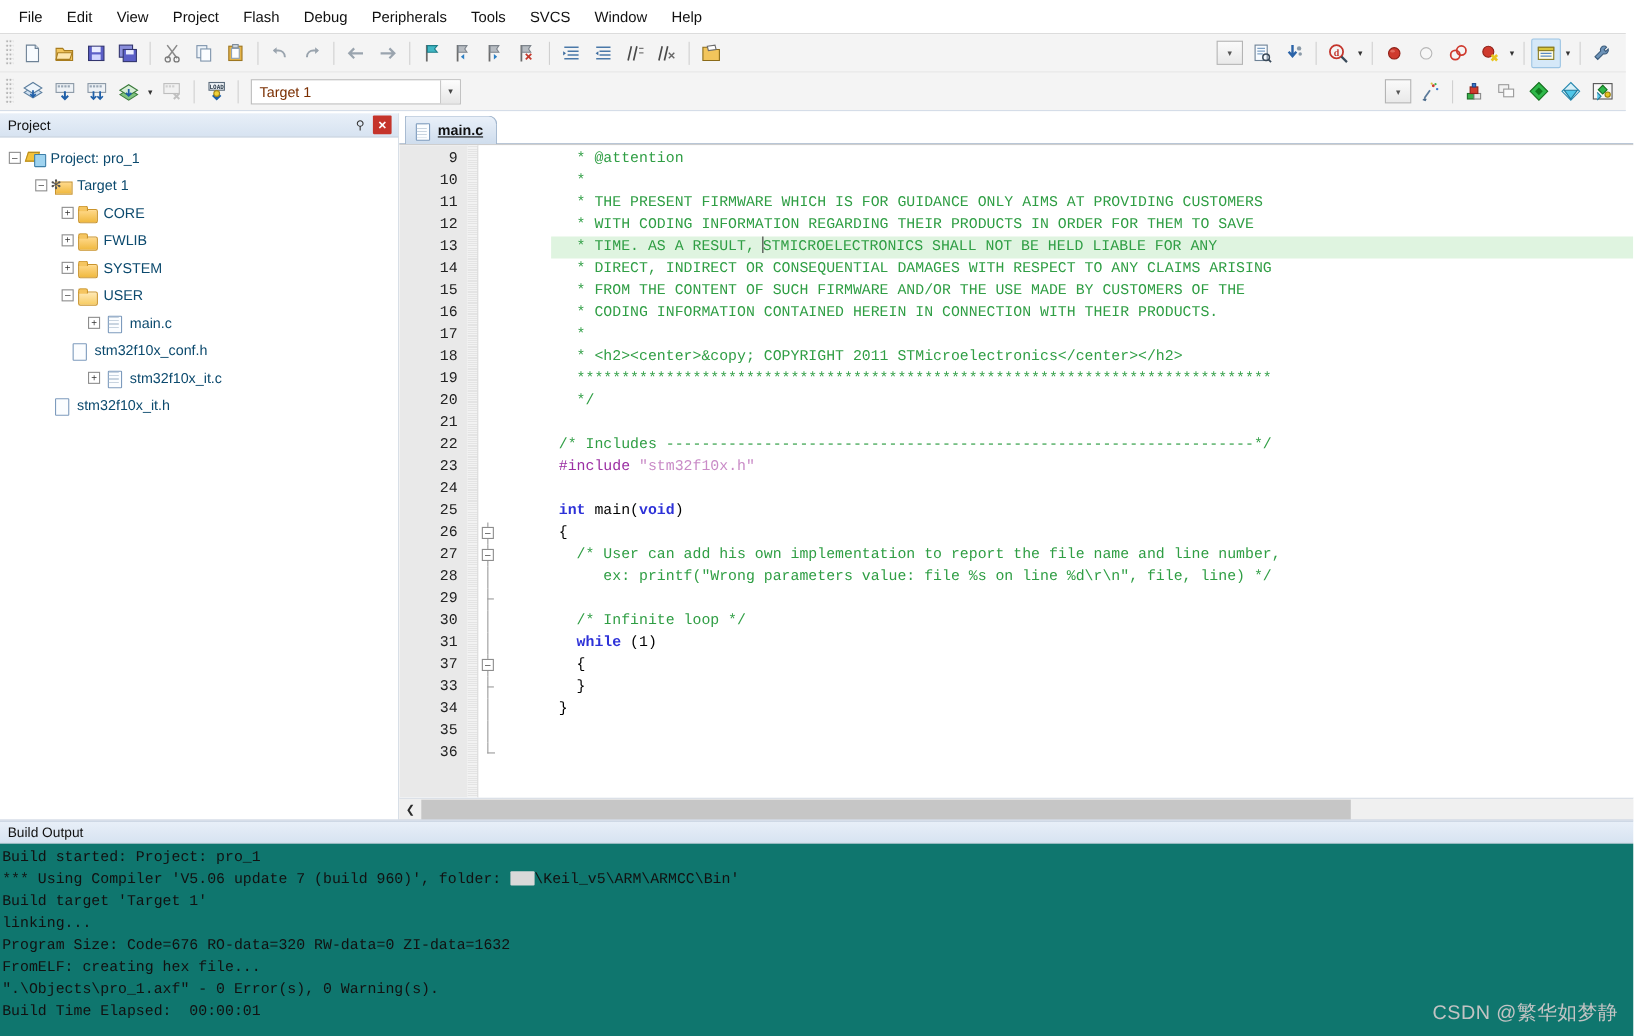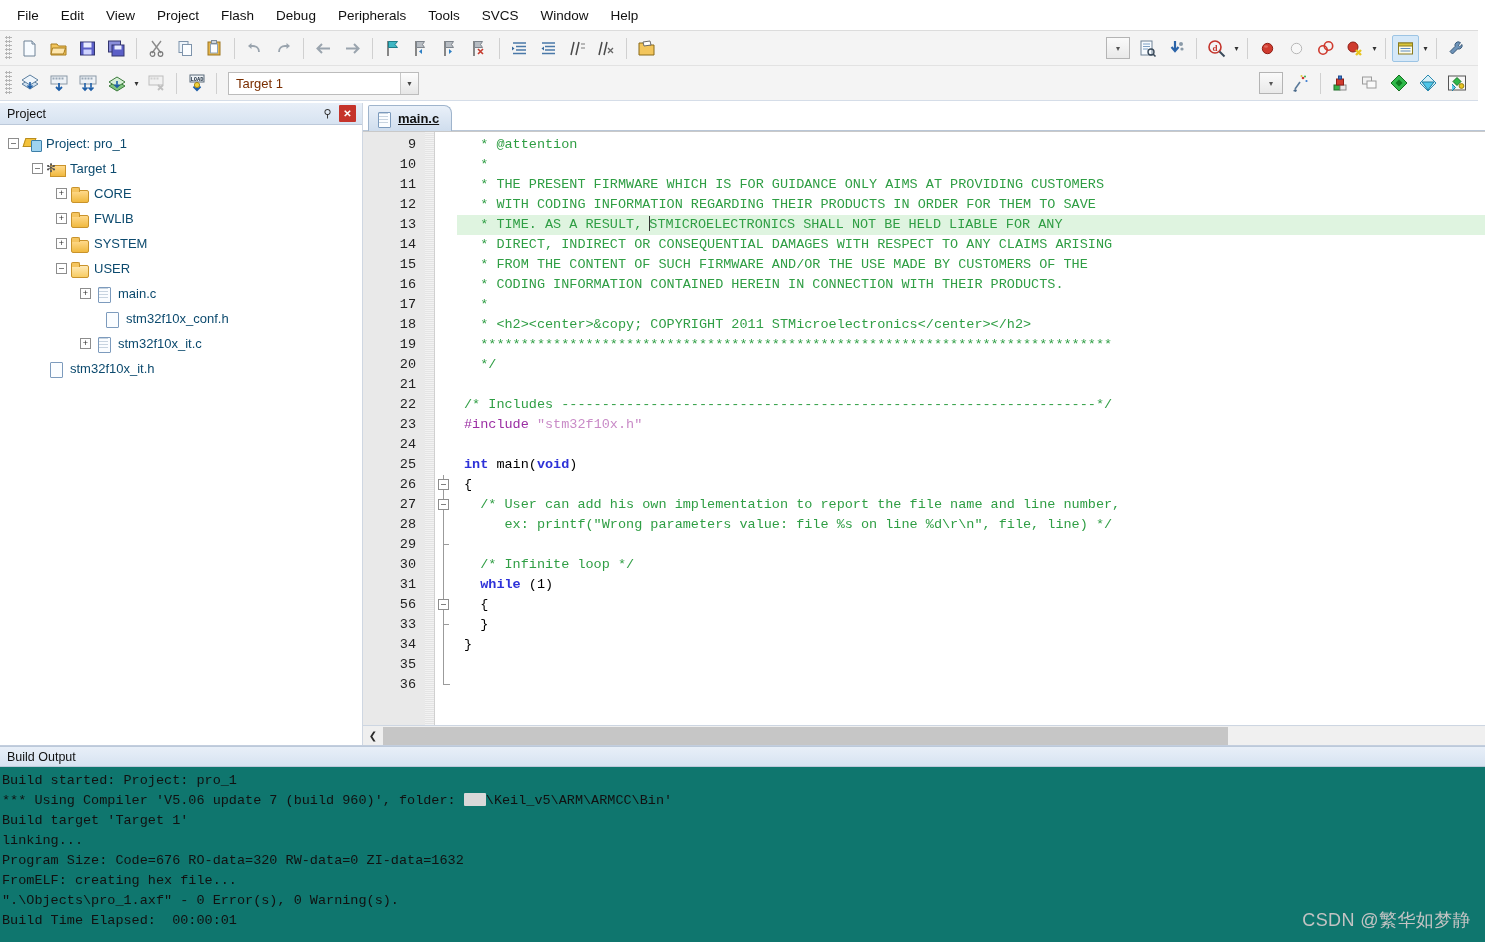--- a/index.html
+++ b/index.html
@@ -353,20 +353,21 @@
     min-width: 0;
   }
   .cline {
     height: 20px;
     line-height: 20px;
     font-family: "Liberation Mono", monospace;
     font-size: 13.5px;
     white-space: pre;
     padding-left: 7px;
     color: #000;
+    margin-left: 44px;
   }
   .cline.hl { background: #dff4e0; }
   .cm   { color: #2f9e44; }
   .kw   { color: #2d31d8; font-weight: 600; }
   .pp   { color: #9b2ea3; }
   .str  { color: #c98bc7; }
   .plain{ color: #000; }
   .caret-bar {
     display: inline-block;
     width: 1px; height: 15px;
@@ -866,21 +867,21 @@
           <div class="tnode" style="padding-left: 56px;">
             <span class="exp">–</span>
             <span class="ticon ic-folder open"></span>
             <span class="tlabel">USER</span>
           </div>
           <div class="tnode" style="padding-left: 80px;">
             <span class="exp">+</span>
             <span class="ticon ic-file csrc"></span>
             <span class="tlabel">main.c</span>
           </div>
-          <div class="tnode" style="padding-left: 88px;">
+          <div class="tnode" style="padding-left: 48px;">
             <span class="exp empty"></span>
             <span class="ticon ic-file"></span>
             <span class="tlabel">stm32f10x_conf.h</span>
           </div>
           <div class="tnode" style="padding-left: 80px;">
             <span class="exp">+</span>
             <span class="ticon ic-file csrc"></span>
             <span class="tlabel">stm32f10x_it.c</span>
           </div>
           <div class="tnode" style="padding-left: 32px;">
@@ -917,21 +918,21 @@
             <div class="ln">22</div>
             <div class="ln">23</div>
             <div class="ln">24</div>
             <div class="ln">25</div>
             <div class="ln">26</div>
             <div class="ln">27</div>
             <div class="ln">28</div>
             <div class="ln">29</div>
             <div class="ln">30</div>
             <div class="ln">31</div>
-            <div class="ln">56</div>
+            <div class="ln">37</div>
             <div class="ln">33</div>
             <div class="ln">34</div>
             <div class="ln">35</div>
             <div class="ln">36</div>
           </div>
         <div class="marker-strip"></div>
         <div class="fold-col" id="foldcol">
             <div class="fold-row"></div>
             <div class="fold-row"></div>
             <div class="fold-row"></div>

